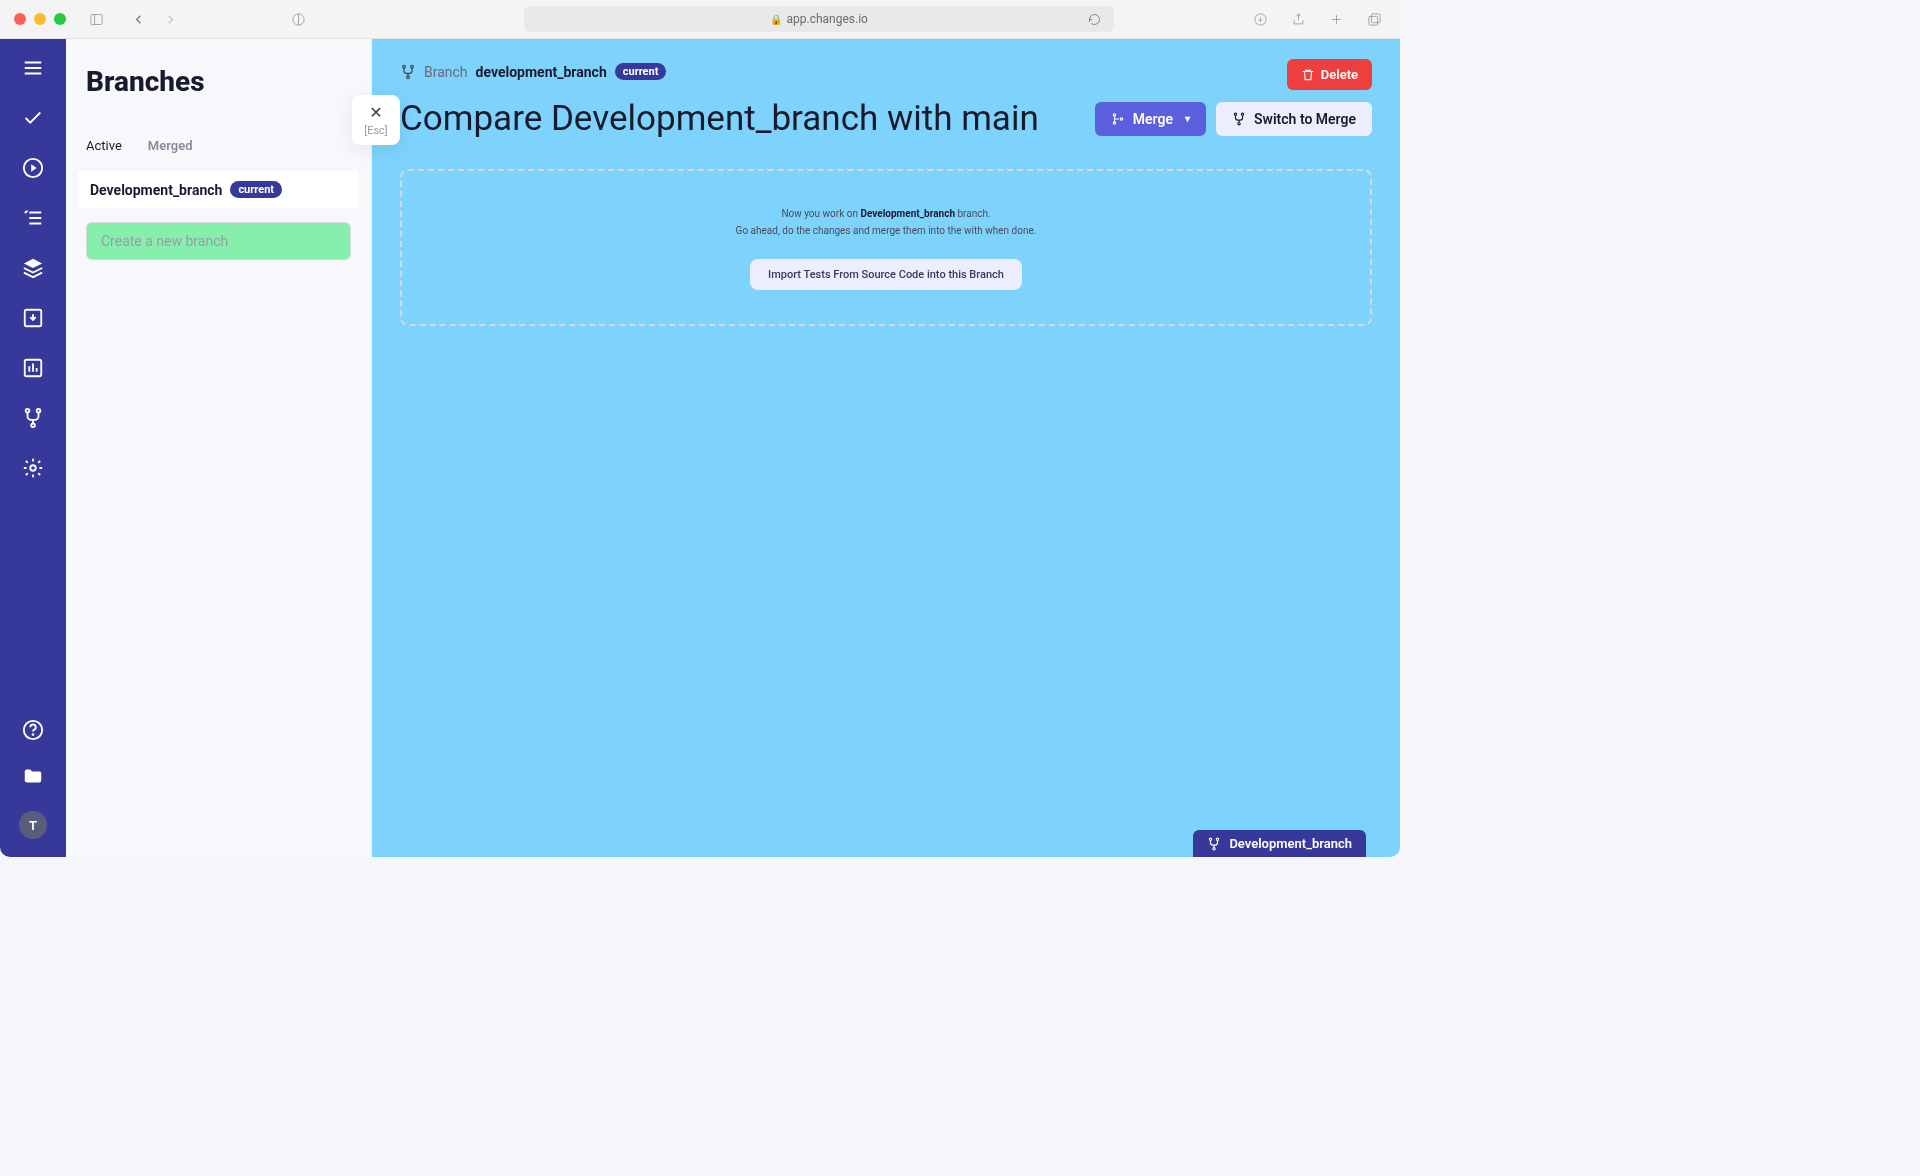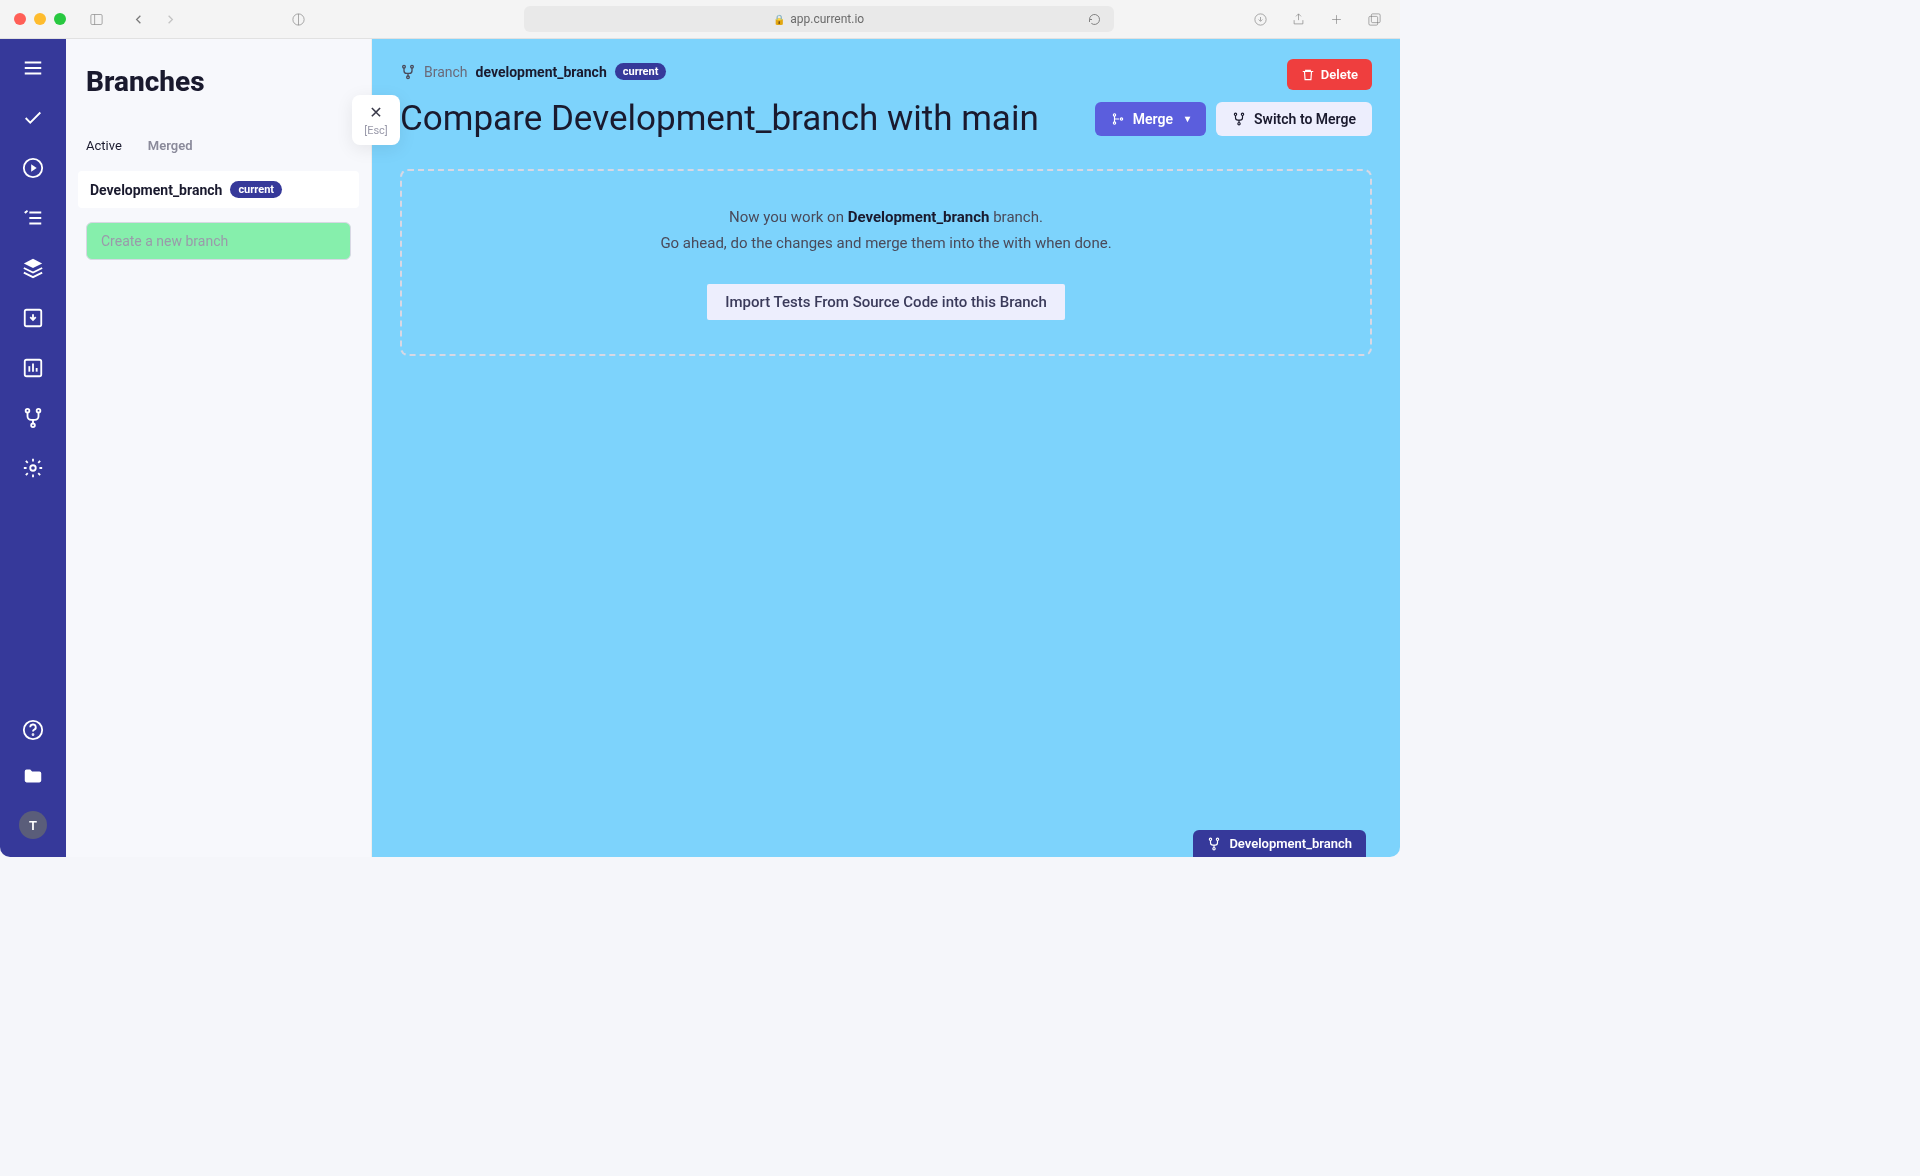--- a/index.html
+++ b/index.html
@@ -60,23 +60,23 @@
 .header-row h2 { font-size: 35px; font-weight: 400; color: #1a1a2e; }
 .header-actions { display: flex; gap: 10px; padding-left: 44px; }
 .btn { display: flex; align-items: center; gap: 8px; padding: 9px 16px; border-radius: 6px; font-size: 14px; font-weight: 600; border: none; cursor: pointer; }
 .btn-primary { background: #5b5edd; color: #fff; }
 .btn-primary svg { width: 14px; height: 14px; stroke: #fff; fill: none; stroke-width: 2; }
 .btn-primary .chev { font-size: 10px; margin-left: 4px; }
 .btn-light { background: #edeefd; color: #1a1a2e; }
 .btn-light svg { width: 14px; height: 14px; stroke: #1a1a2e; fill: none; stroke-width: 2; }
 
 .info-box { border: 2px dashed #d8d8e4; border-radius: 8px; padding: 34px; text-align: center; }
-.info-box p { font-size: 15px; color: #4a4a5a; line-height: 1.7; }
+.info-box p { font-size: 10px; color: #4a4a5a; line-height: 1.7; }
 .info-box .strong { font-weight: 700; color: #1a1a2e; }
-.import-btn { margin-top: 28px; background: #edeefd; color: #3a3a5a; border: none; padding: 9px 18px; border-radius: 2px; font-size: 15px; font-weight: 500; cursor: pointer; }
+.import-btn { margin-top: 20px; background: #edeefd; color: #3a3a5a; border: none; padding: 9px 18px; border-radius: 8px; font-size: 11px; font-weight: 500; cursor: pointer; }
 
 
 .branch-chip { position: absolute; right: 34px; bottom: 0; background: #36399a; color: #fff; padding: 6px 14px; border-radius: 6px 6px 0 0; font-size: 13px; font-weight: 600; display: flex; align-items: center; gap: 8px; }
 .branch-chip svg { width: 14px; height: 14px; stroke: #fff; fill: none; stroke-width: 2; }
 </style>
 </head>
 <body>
 
 <div class="browser-chrome">
   <div class="traffic-lights">
@@ -103,21 +103,21 @@
       </div>
   </div>
   <div class="chrome-icon" style="margin-left:auto;margin-right:6px">
     <svg viewBox="0 0 24 24">
         <circle cx="12" cy="12" r="9" fill="none" stroke="#7a7a7a"></circle>
         <path d="M12 3 v18" stroke="#7a7a7a"></path>
       </svg>
   </div>
   <div class="url-bar">
     <span class="lock">🔒</span>
-    <span>app.current.io</span>
+    <span>app.changes.io</span>
     <span class="reload chrome-icon">
         <svg viewBox="0 0 24 24">
           <path d="M4 12a8 8 0 1 1 3 6.2" fill="none" stroke="#7a7a7a" stroke-width="1.5"></path>
           <polyline points="4 16 4 12 8 12" fill="none" stroke="#7a7a7a" stroke-width="1.5"></polyline>
         </svg>
       </span>
   </div>
   <div class="chrome-right">
     <div class="chrome-icon">
         <svg viewBox="0 0 24 24">

